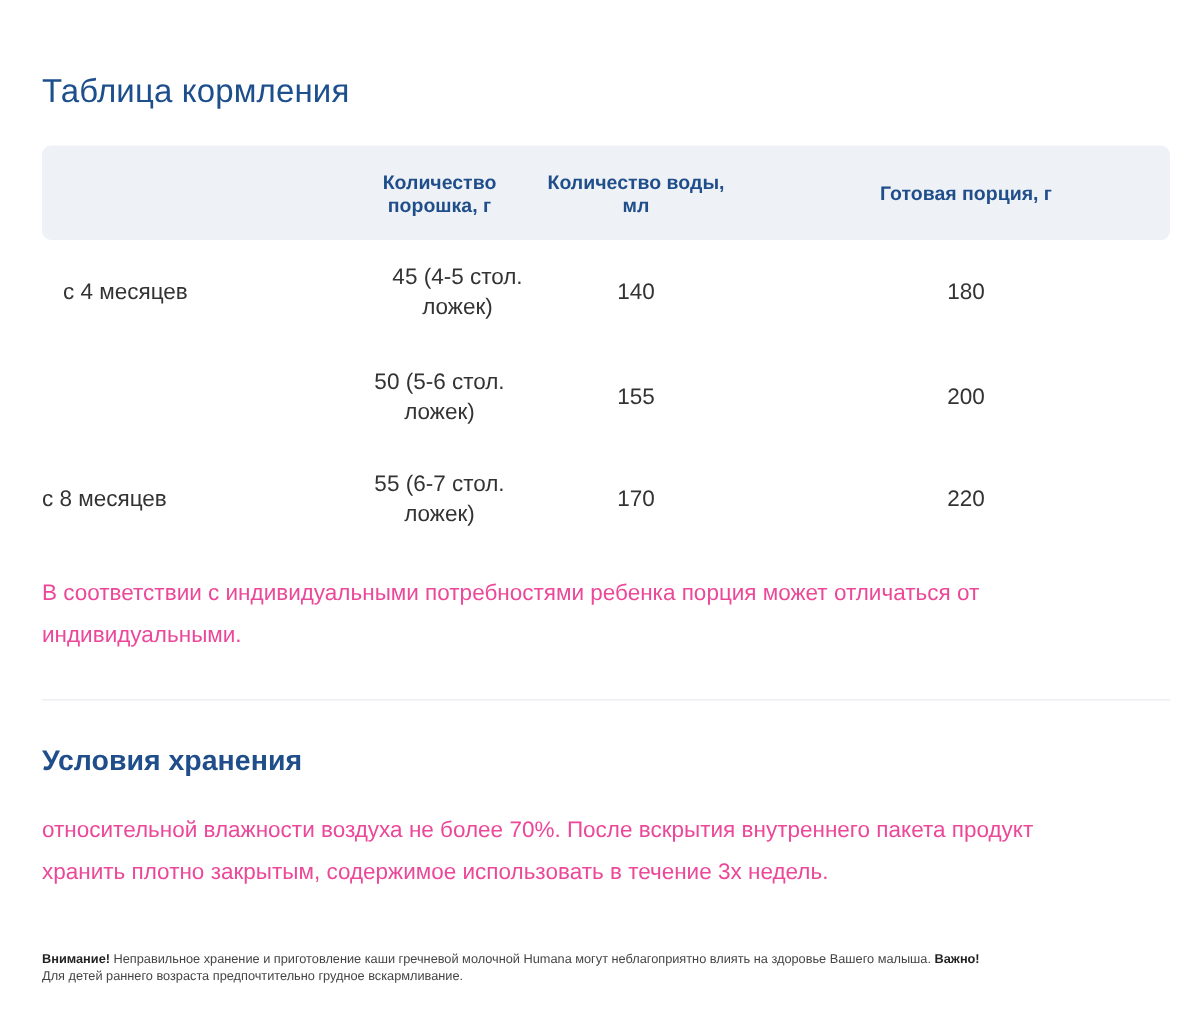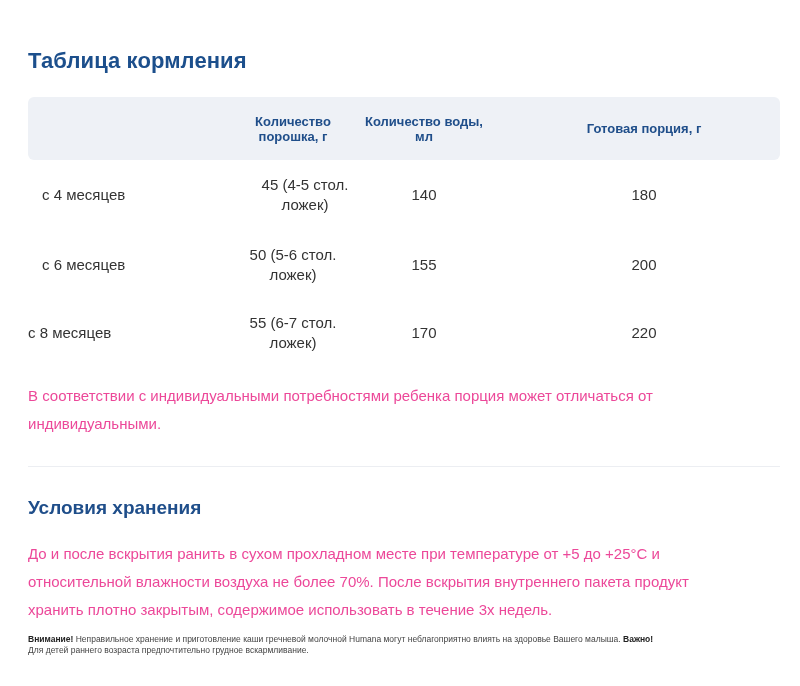--- a/index.html
+++ b/index.html
@@ -14,21 +14,21 @@
       position: relative;
       font-family: "Liberation Sans", sans-serif;
       color: #333333;
     }
     .page-title {
       position: absolute;
       left: 28px;
       top: 48px;
       margin: 0;
       font-size: 22px;
-      font-weight: bold;
+      font-weight: normal;
       color: #1c4f8c;
       letter-spacing: 0.1px;
     }
     .table-header {
       position: absolute;
       left: 28px;
       top: 97px;
       width: 752px;
       height: 63px;
       background: #eef1f6;
@@ -134,21 +134,20 @@
     <div>
       <div>45 (4-5 стол.</div>
       <div>ложек)</div>
     </div>
   </div>
   <div class="td" style="left:320px;width:152px;">140</div>
   <div class="td" style="left:480px;width:272px;">180</div>
 </div>
 
 <div class="row" style="top:230px;">
-  <div class="td left" style="left:14px;width:150px;">с 6 месяцев</div>
   <div class="td" style="left:170px;width:190px;">
     <div>
       <div>50 (5-6 стол.</div>
       <div>ложек)</div>
     </div>
   </div>
   <div class="td" style="left:320px;width:152px;">155</div>
   <div class="td" style="left:480px;width:272px;">200</div>
 </div>
 
@@ -167,18 +166,17 @@
 <div class="paragraph" style="top:382px;">
   <div>В соответствии с индивидуальными потребностями ребенка порция может отличаться от</div>
   <div>индивидуальными.</div>
 </div>
 
 <div class="divider"></div>
 
 <h2 class="section-title">Условия хранения</h2>
 
 <div class="paragraph" style="top:540px;width:745px;">
-  <div>До и после вскрытия ранить в сухом прохладном месте при температуре от +5 до +25°C и</div>
   <div>относительной влажности воздуха не более 70%. После вскрытия внутреннего пакета продукт</div>
   <div>хранить плотно закрытым, содержимое использовать в течение 3х недель.</div>
 </div>
 
 <p class="warning"><b>Внимание!</b><span> Неправильное хранение и приготовление каши гречневой молочной Humana могут неблагоприятно влиять на здоровье Вашего малыша. </span><b>Важно!</b><br><span>Для детей раннего возраста предпочтительно грудное вскармливание.</span></p>
 
 </body></html>

